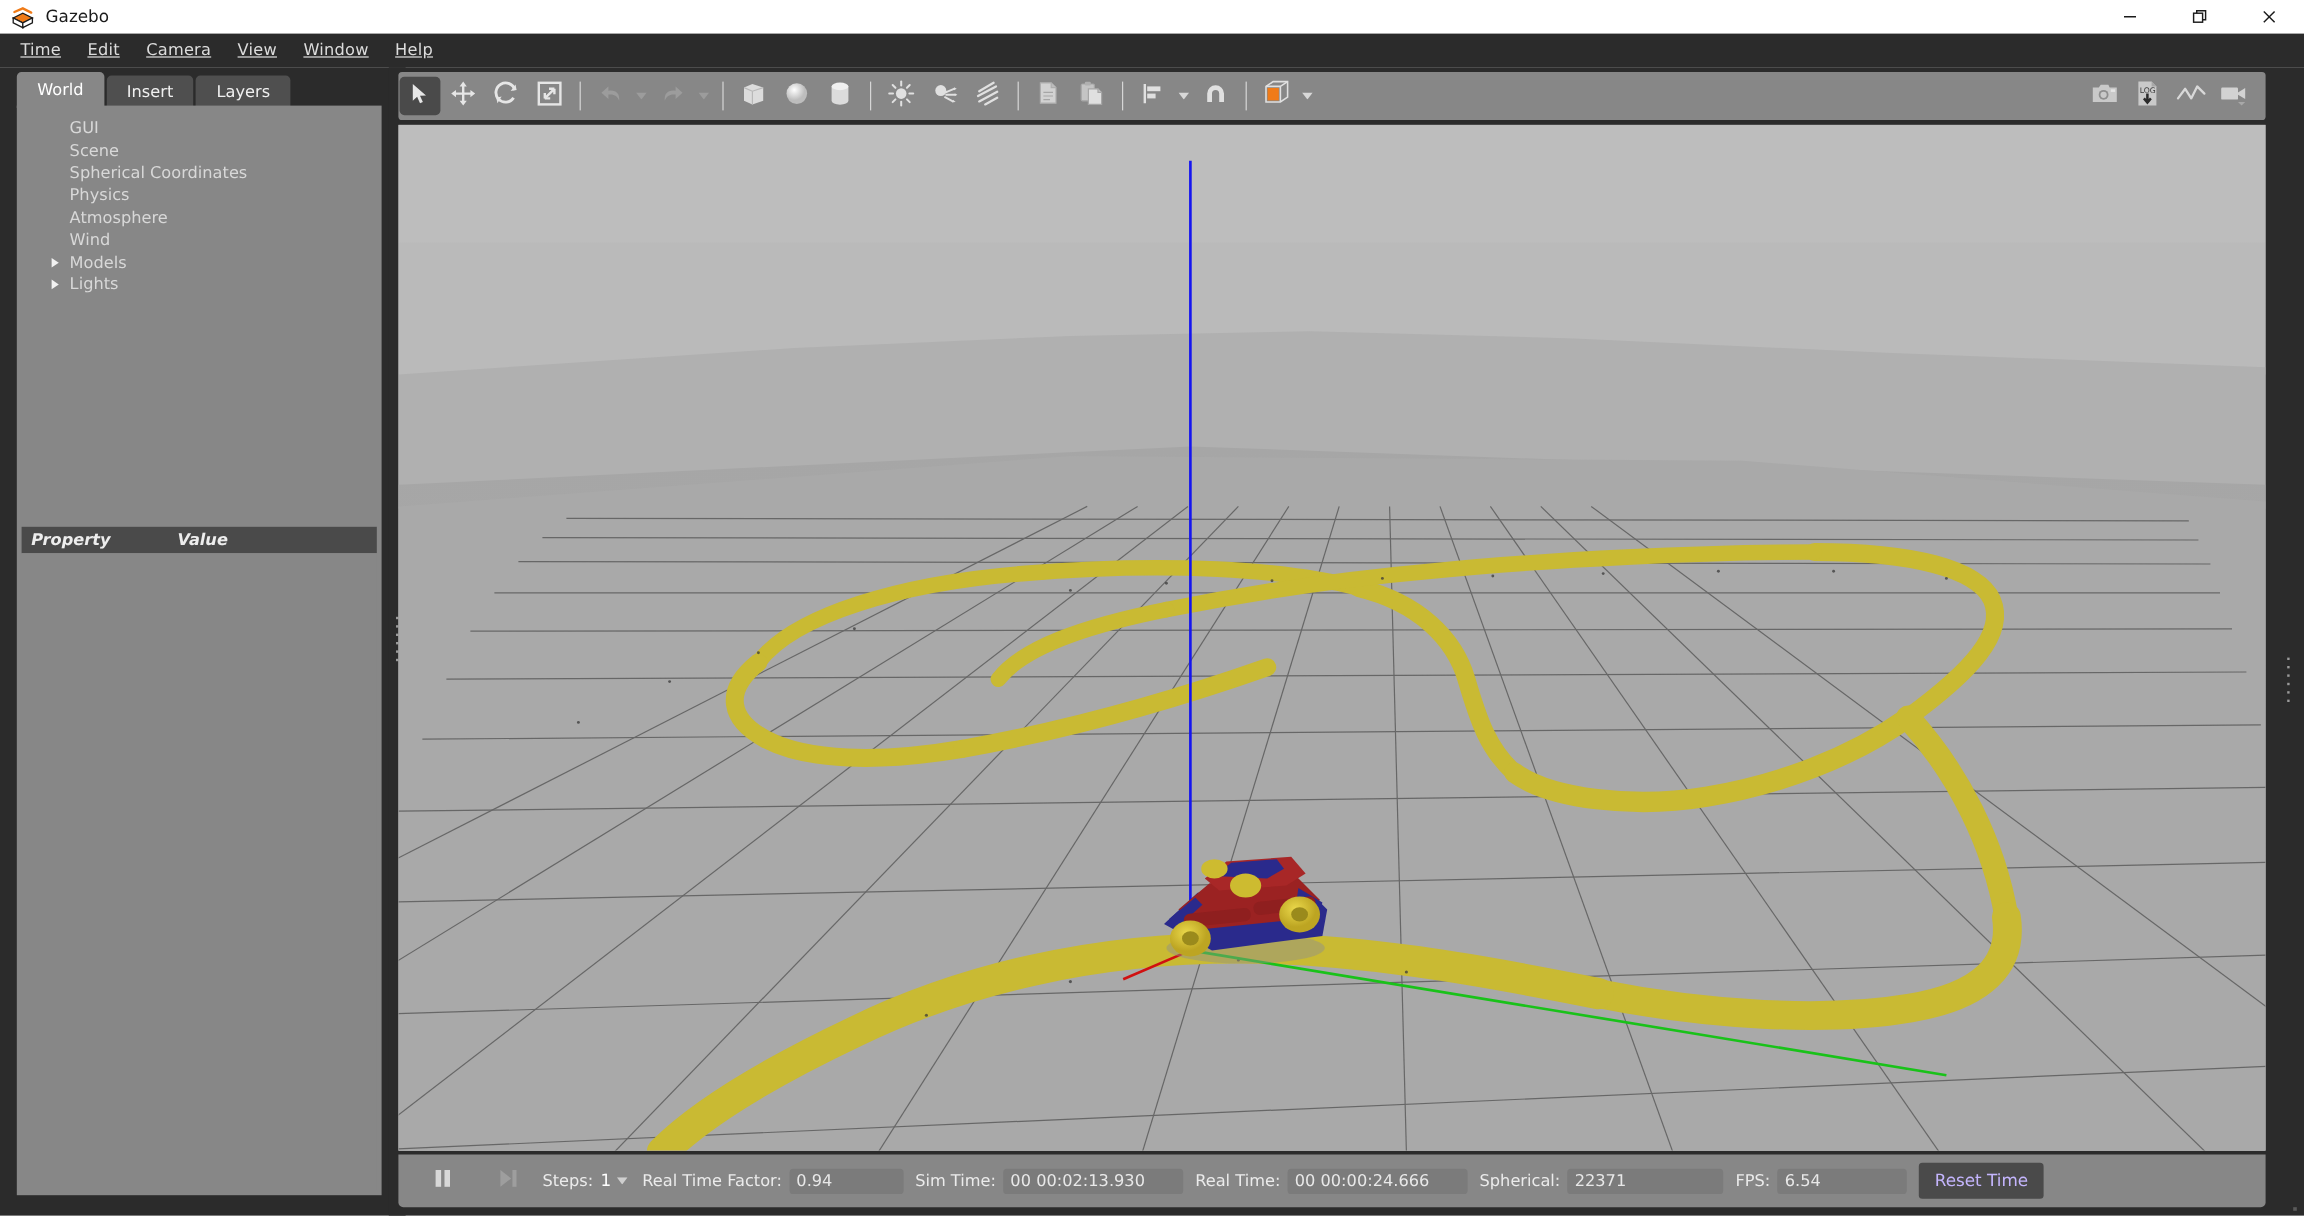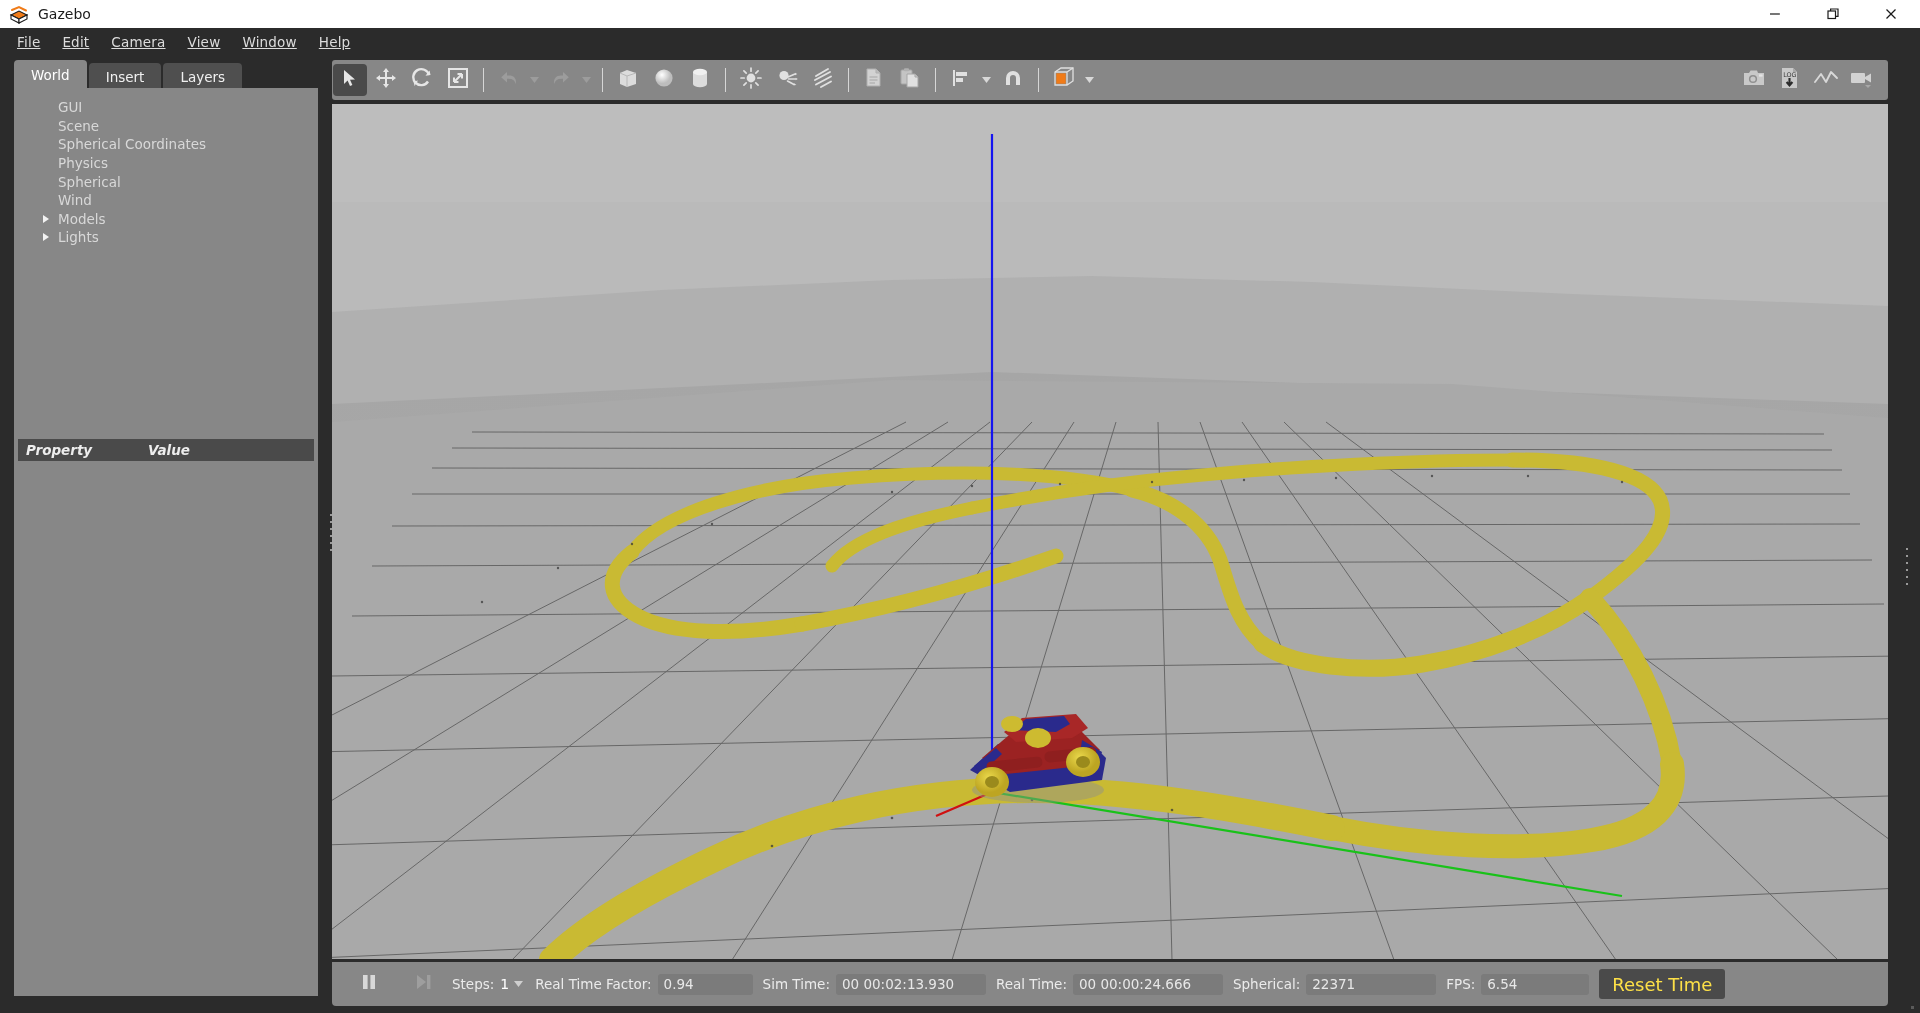--- a/index.html
+++ b/index.html
@@ -142,21 +142,21 @@
     margin: 0 2px;
   }
   .sb-label { font-size: 13.5px; color: #ebebeb; margin: 0 6px 0 10px; white-space: nowrap; }
   .sb-value-plain { font-size: 14px; color: #ffffff; margin-right: 2px; }
   .sb-field {
     height: 21px; background: #7b7b7b; border-radius: 3px; display: flex;
     align-items: center; padding: 0 6px; font-size: 13.5px; color: #e8e8e8;
   }
   .sb-drop { width: 14px; height: 20px; display: flex; align-items: center; justify-content: center; }
   .reset-btn {
-    height: 30px; background: #4a4a4a; color: #fde047; font-size: 18px;
+    height: 30px; background: #4a4a4a; color: #c4b5fd; font-size: 14px;
     display: flex; align-items: center; padding: 0 13px; border-radius: 3px;
     margin-left: 10px;
   }
 
   .bottom-dot { position: absolute; right: 6px; bottom: 4px; width: 3px; height: 3px; background: #5a5a5a; }
 </style>
 </head>
 <body>
 
 <div class="titlebar">
@@ -184,21 +184,21 @@
     <div class="win-btn">
       <svg width="14" height="14" viewBox="0 0 14 14">
         <line x1="2.5" y1="2.5" x2="11.5" y2="11.5" stroke="#1b1b1b" stroke-width="1.2"></line>
         <line x1="11.5" y1="2.5" x2="2.5" y2="11.5" stroke="#1b1b1b" stroke-width="1.2"></line>
       </svg>
     </div>
   </div>
 </div>
 
 <div class="menubar">
-  <div class="menu-item"><u>File</u></div>
+  <div class="menu-item"><u>Time</u></div>
   <div class="menu-item"><u>Edit</u></div>
   <div class="menu-item"><u>Camera</u></div>
   <div class="menu-item"><u>View</u></div>
   <div class="menu-item"><u>Window</u></div>
   <div class="menu-item"><u>Help</u></div>
 </div>
 
 <div class="app-body">
 
   <div class="left-dock">
@@ -224,21 +224,21 @@
         <div class="tree-row">
           <span class="tree-label">Scene</span>
         </div>
         <div class="tree-row">
           <span class="tree-label">Spherical Coordinates</span>
         </div>
         <div class="tree-row">
           <span class="tree-label">Physics</span>
         </div>
         <div class="tree-row">
-          <span class="tree-label">Spherical</span>
+          <span class="tree-label">Atmosphere</span>
         </div>
         <div class="tree-row">
           <span class="tree-label">Wind</span>
         </div>
         <div class="tree-row has-caret">
           <span class="caret">
             <svg width="10" height="10" viewBox="0 0 10 10">
                 <path d="M2 1 L8 5 L2 9 Z" fill="#f2f2f2"></path>
               </svg>
           </span>

